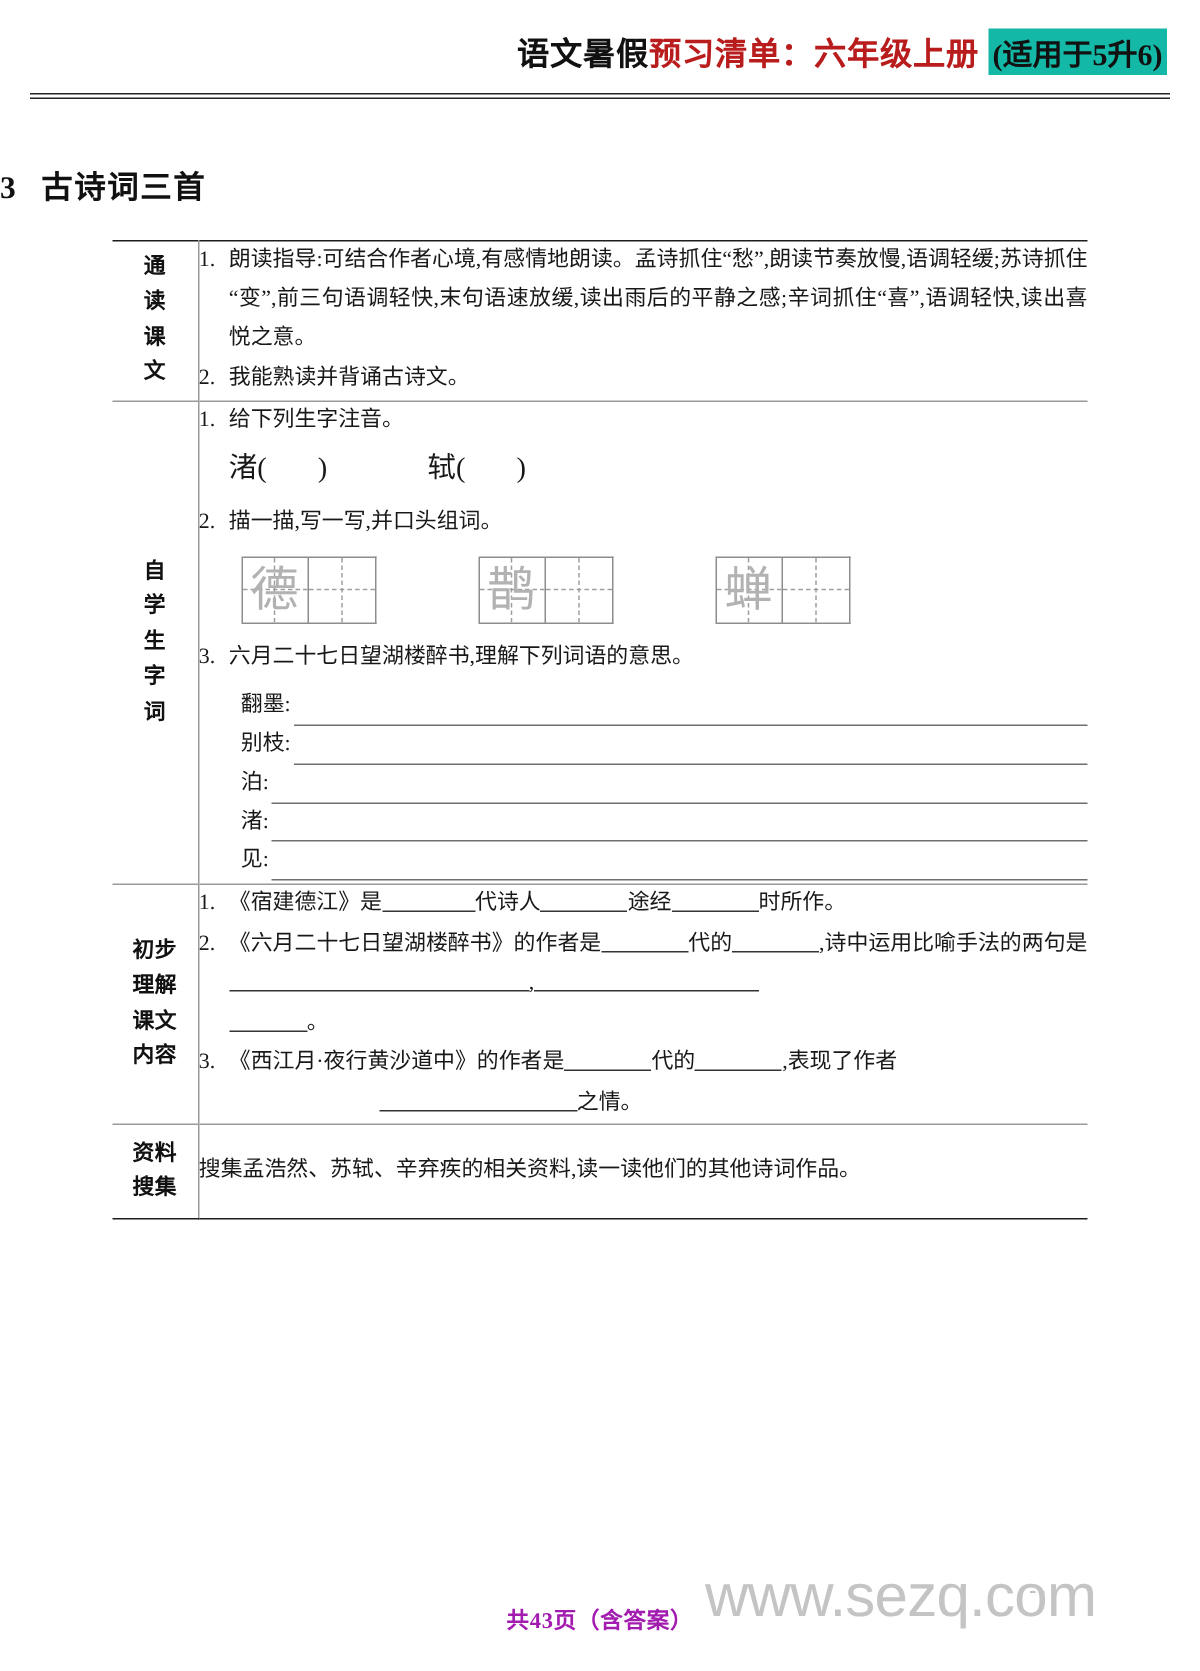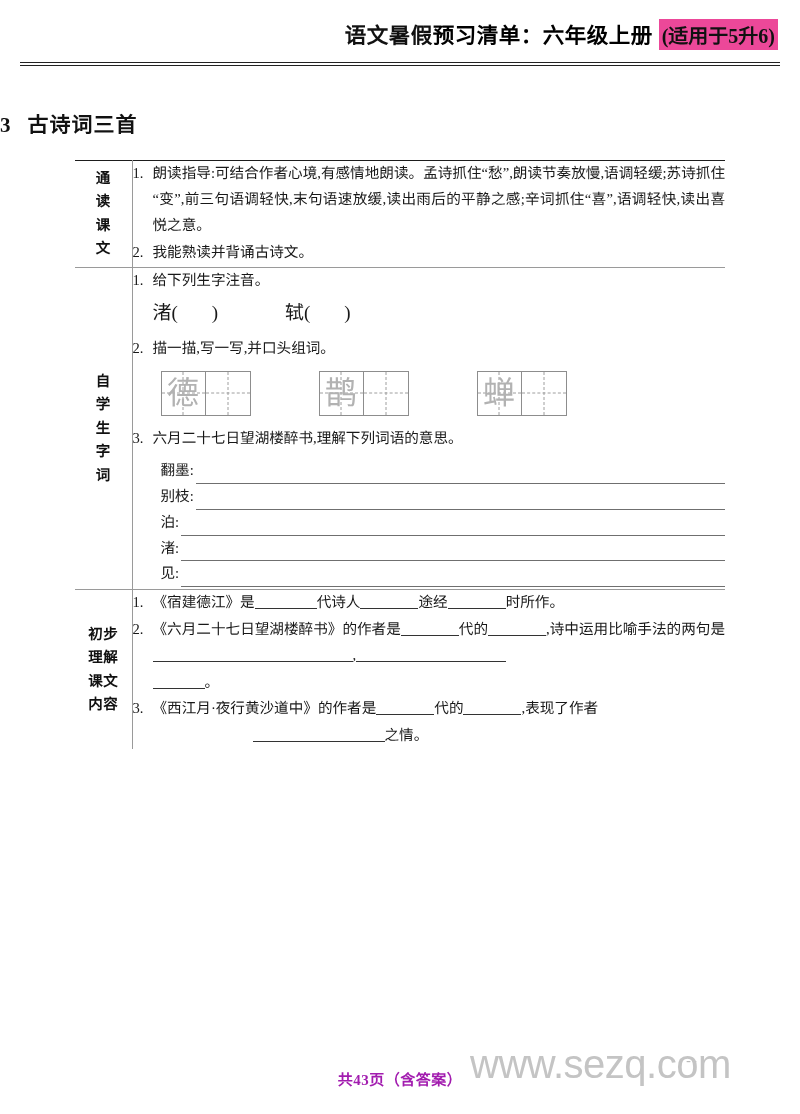--- a/index.html
+++ b/index.html
@@ -31,30 +31,30 @@
   .hdr-black {
     font-size: 21.5px;
     font-weight: bold;
     color: #111111;
     letter-spacing: 0.5px;
     font-family: Liberation Mono, monospace;
   }
   .hdr-red {
     font-size: 21.5px;
     font-weight: bold;
-    color: #000000;
+    color: #b91c1c;
     letter-spacing: 0.5px;
     margin-top: 48px;
   }
   .hdr-badge {
     display: inline-block;
     font-size: 20px;
     font-weight: bold;
     color: #111111;
-    background: #ec4899;
+    background: #14b8a6;
     padding: 1px 3px;
     margin-left: 6px;
     letter-spacing: 0px;
   }
 
   .header-rule {
     position: absolute;
     top: 62px;
     left: 20px;
     width: 760px;
@@ -407,20 +407,29 @@
             <span class="item-num">3.</span>
             <span class="item-txt"><span>《西江月·夜行黄沙道中》的作者是</span><span class="blank b-sm"></span><span>代的</span><span class="blank b-sm"></span><span>,表现了作者</span></span>
           </div>
           <div class="sub" style="margin-left:120px">
             <span class="blank b-xxl"></span><span>之情。</span>
           </div>
 
         </td>
       </tr>
 
+      <tr>
+        <td class="col-label row-sep row-bot-thick vmid">
+          <span class="lbl-line">资料</span>
+          <span class="lbl-line">搜集</span>
+        </td>
+        <td class="col-body row-sep row-bot-thick" style="vertical-align:middle;padding-top:18px;padding-bottom:18px">
+          <span class="item-txt">搜集孟浩然、苏轼、辛弃疾的相关资料,读一读他们的其他诗词作品。</span>
+        </td>
+      </tr>
 
     </tbody>
   </table>
 </div>
 
 <div class="wm-dots">--</div>
 <div class="watermark">www.sezq.com</div>
 <div class="footer-note">共43页（含答案）</div>
 
 </body></html>

